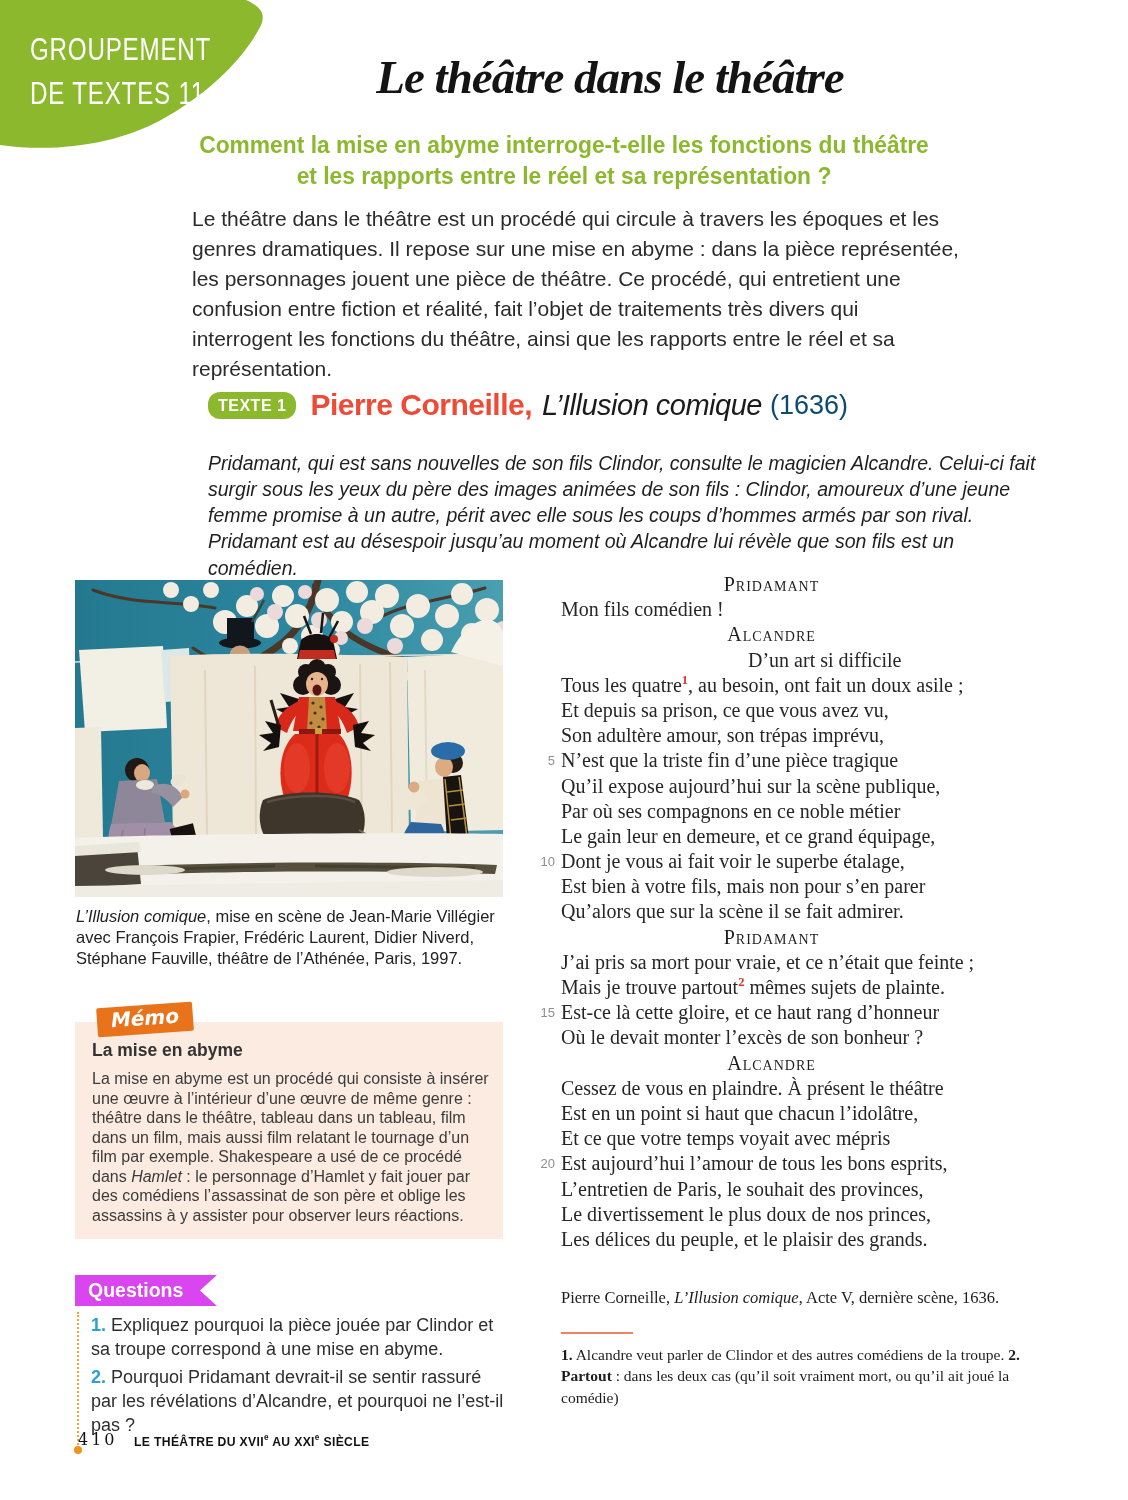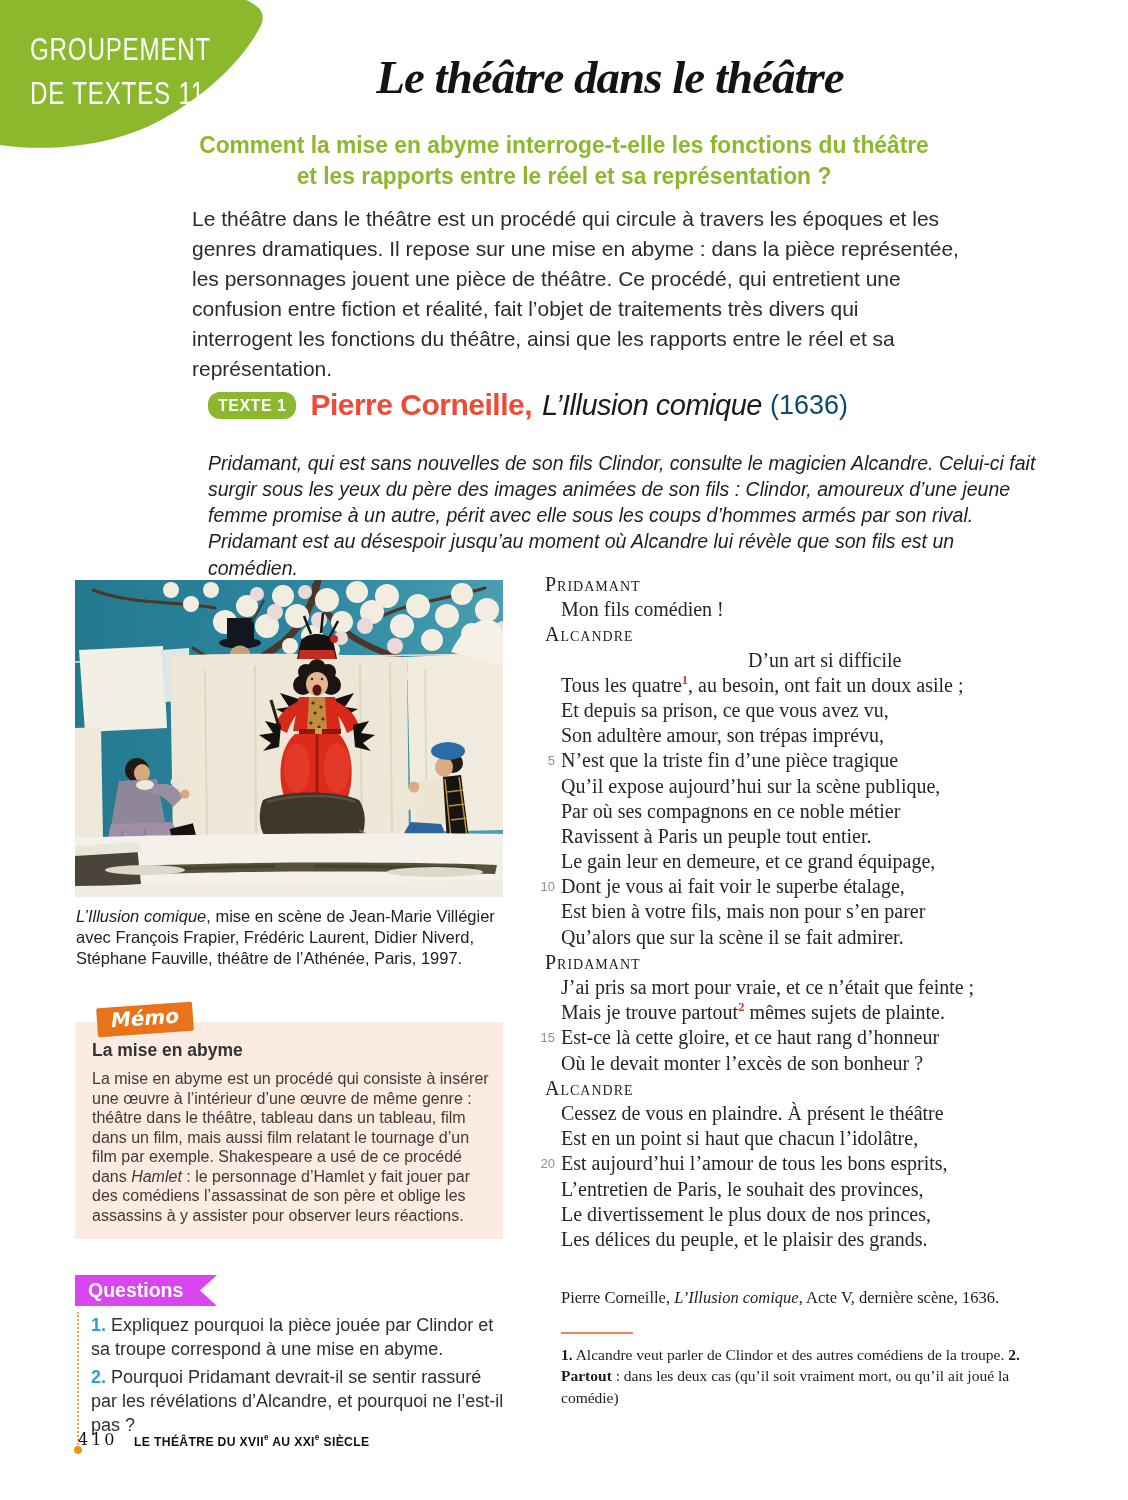--- a/index.html
+++ b/index.html
@@ -54,21 +54,21 @@
           border-left:2px dotted #f5a43a;padding:2px 0 10px 12px;font-size:18px;line-height:1.33;color:#2e2e2e;}
   .q-body:after{content:"";position:absolute;left:-5px;bottom:-2px;width:8px;height:8px;
                 border-radius:50%;background:#f1921e;}
   .q-item{margin-bottom:4px;}
   .q-num{color:#2e9fd4;font-weight:700;}
 
   
   .play{position:absolute;left:545px;top:572px;width:548px;font-family:"Liberation Serif",serif;
         font-size:20px;color:#262626;}
   .pl{position:relative;height:25.2px;line-height:25.2px;white-space:nowrap;}
-  .pl.speaker{padding-right:95px;font-variant:small-caps;letter-spacing:1px;color:#1e1e1e;}
+  .pl.speaker{text-align:center;padding-right:95px;font-variant:small-caps;letter-spacing:1px;color:#1e1e1e;}
   .pl.verse{padding-left:16px;}
   .pl.hemi{padding-left:203px;}
   .lnum{position:absolute;left:-12px;top:0;width:22px;text-align:right;
         font-family:"Liberation Sans",sans-serif;font-size:13px;color:#8f8f8f;}
   .fnref{color:#d43a2a;font-weight:700;font-size:12.5px;vertical-align:super;line-height:0;}
 
   .source{position:absolute;left:561px;top:1288px;width:530px;font-family:"Liberation Serif",serif;
           font-size:16.5px;color:#1d1d1d;}
   .source .it{font-style:italic;}
   .note-rule{position:absolute;left:561px;top:1332px;width:72px;border-top:2px solid #f08262;}
@@ -321,33 +321,33 @@
       <div class="pl speaker">Pridamant</div>
       <div class="pl verse">Mon fils comédien !</div>
       <div class="pl speaker">Alcandre</div>
       <div class="pl hemi">D’un art si difficile</div>
       <div class="pl verse"><span>Tous les quatre</span><span class="fnref">1</span><span>, au besoin, ont fait un doux asile ;</span></div>
       <div class="pl verse">Et depuis sa prison, ce que vous avez vu,</div>
       <div class="pl verse">Son adultère amour, son trépas imprévu,</div>
       <div class="pl verse"><span class="lnum">5</span>N’est que la triste fin d’une pièce tragique</div>
       <div class="pl verse">Qu’il expose aujourd’hui sur la scène publique,</div>
       <div class="pl verse">Par où ses compagnons en ce noble métier</div>
-      <div class="pl verse">Ravissent à Paris un peuple tout entier.</div>
       <div class="pl verse">Le gain leur en demeure, et ce grand équipage,</div>
       <div class="pl verse"><span class="lnum">10</span>Dont je vous ai fait voir le superbe étalage,</div>
       <div class="pl verse">Est bien à votre fils, mais non pour s’en parer</div>
       <div class="pl verse">Qu’alors que sur la scène il se fait admirer.</div>
       <div class="pl speaker">Pridamant</div>
       <div class="pl verse">J’ai pris sa mort pour vraie, et ce n’était que feinte ;</div>
       <div class="pl verse"><span>Mais je trouve partout</span><span class="fnref">2</span><span> mêmes sujets de plainte.</span></div>
       <div class="pl verse"><span class="lnum">15</span>Est-ce là cette gloire, et ce haut rang d’honneur</div>
       <div class="pl verse">Où le devait monter l’excès de son bonheur ?</div>
       <div class="pl speaker">Alcandre</div>
       <div class="pl verse">Cessez de vous en plaindre. À présent le théâtre</div>
       <div class="pl verse">Est en un point si haut que chacun l’idolâtre,</div>
+      <div class="pl verse">Et ce que votre temps voyait avec mépris</div>
       <div class="pl verse"><span class="lnum">20</span>Est aujourd’hui l’amour de tous les bons esprits,</div>
       <div class="pl verse">L’entretien de Paris, le souhait des provinces,</div>
       <div class="pl verse">Le divertissement le plus doux de nos princes,</div>
       <div class="pl verse">Les délices du peuple, et le plaisir des grands.</div>
     </div>
 
   <div class="source"><span>Pierre Corneille, </span><span class="it">L’Illusion comique</span><span>, Acte V, dernière scène, 1636.</span></div>
 
   <div class="note-rule"></div>
   <div class="notes"><b>1.</b><span> Alcandre veut parler de Clindor et des autres comédiens de la troupe. </span><b>2. Partout</b><span> : dans les deux cas (qu’il soit vraiment mort, ou qu’il ait joué la comédie)</span></div>

